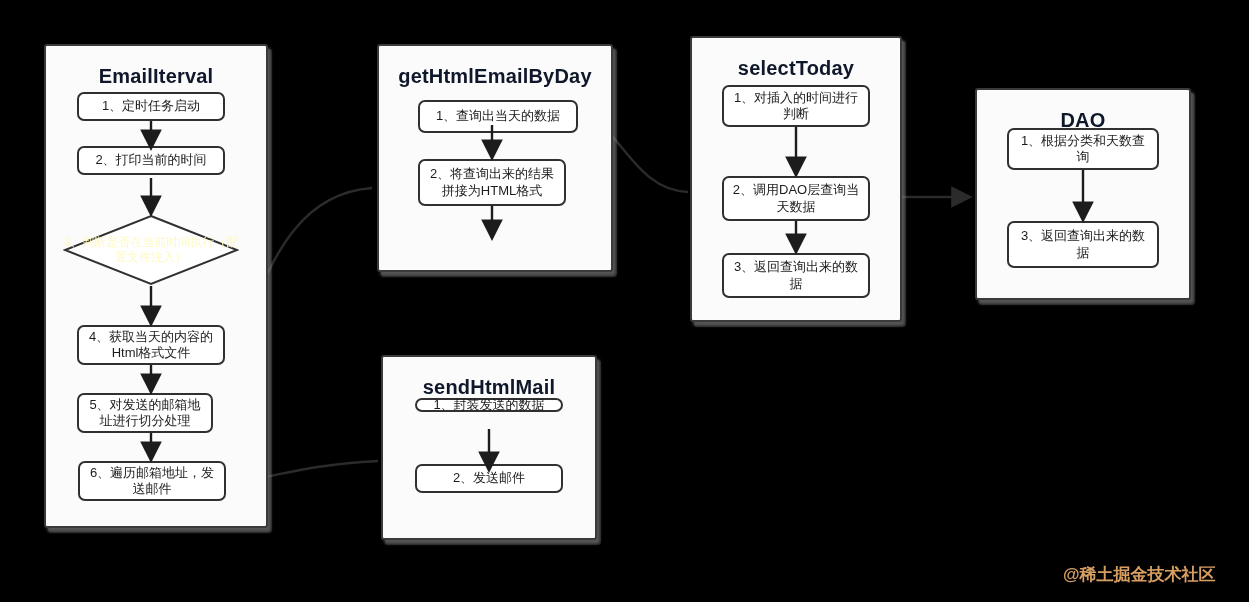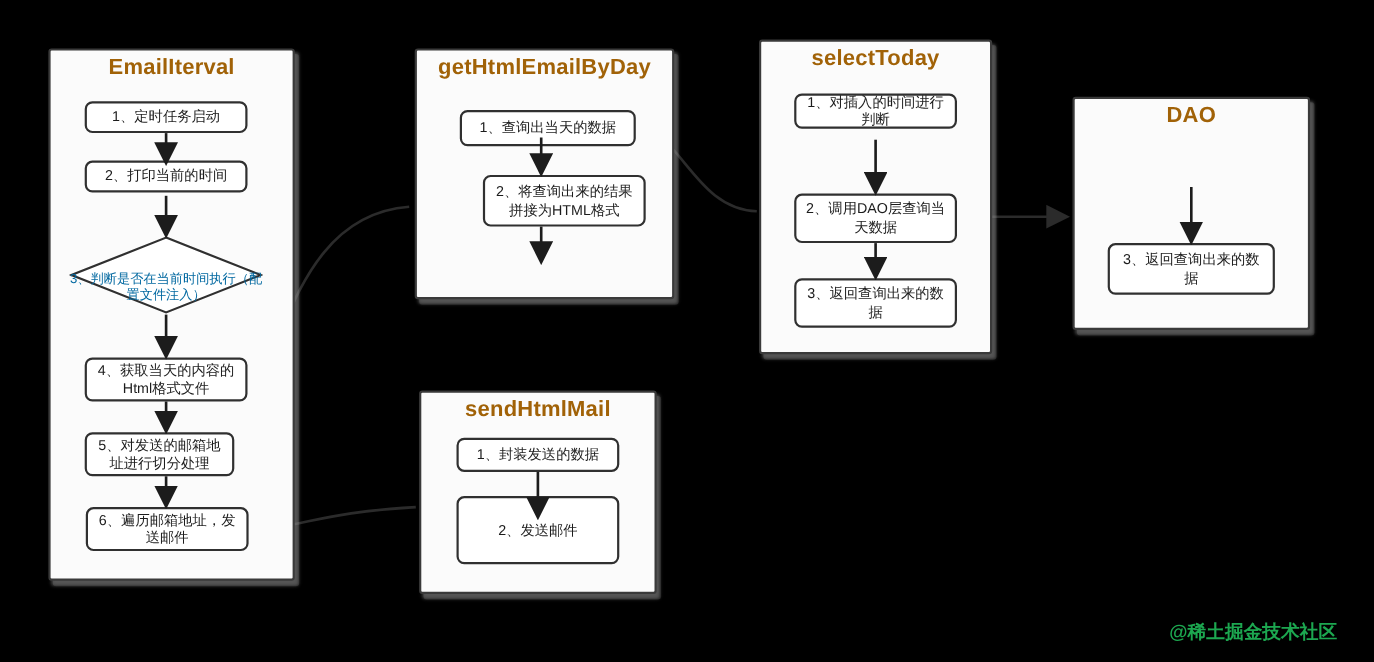--- a/index.html
+++ b/index.html
@@ -15,25 +15,25 @@
   .panel{
     position:absolute;
     background:#fbfbfb;
     border:2px solid #3a3a3a;
     border-radius:3px;
     box-shadow:4px 5px 0 rgba(255,255,255,0.10), 3px 4px 3px rgba(120,120,120,0.55);
     box-sizing:border-box;
   }
   .panel-title{
     text-align:center;
-    color:#a16207;
+    color:#0f172a;
     font-weight:bold;
     font-size:20px;
     letter-spacing:.2px;
-    margin-top:4px;
+    margin-top:19px;
     margin-bottom:8px;
     line-height:1.1;
     user-select:none;
   }
 
   
   .fbox{
     position:absolute;
     box-sizing:border-box;
     background:#ffffff;
@@ -49,33 +49,33 @@
     padding:2px 6px;
     user-select:none;
   }
   .fbox span{display:block;}
 
   
   .diamond-wrap{position:absolute;}
   .diamond-wrap svg{position:absolute;left:0;top:0;}
   .diamond-label{
     position:absolute;
-    left:0;top:11px;width:100%;height:100%;
+    left:0;top:0;width:100%;height:100%;
     display:flex;align-items:center;justify-content:center;
-    text-align:center;font-size:12px;color:#0369a1;line-height:1.25;
+    text-align:center;font-size:12px;color:#fef9c3;line-height:1.25;
     user-select:none;pointer-events:none;
   }
 
   
   .conn{position:absolute;left:0;top:0;width:1249px;height:602px;pointer-events:none;}
 
   
   .watermark{
     position:absolute;
-    color:#22c55e;
+    color:#fdba74;
     font-size:17px;
     font-weight:bold;
     opacity:.85;
     user-select:none;
     white-space:nowrap;
   }
 </style>
 </head>
 <body>
 
@@ -138,68 +138,71 @@
     <line x1="151" y1="433" x2="151" y2="457" stroke="#1c1c1c" stroke-width="2.4" marker-end="url(#arrow1)"></line>
   </svg>
 
   <div class="panel" style="left:377px;top:44px;width:236px;height:228px;">
     <div class="panel-title">getHtmlEmailByDay</div>
   </div>
 
   <div class="fbox" style="left:418px;top:100px;width:160px;height:33px;">
     <span>1、查询出当天的数据</span>
   </div>
-  <div class="fbox" style="left:418px;top:159px;width:148px;height:47px;margin-left:21px;">
+  <div class="fbox" style="left:418px;top:159px;width:148px;height:47px;">
     <span>2、将查询出来的结果拼接为HTML格式</span>
   </div>
 
   <svg class="conn" viewBox="0 0 1249 602">
     <line x1="492" y1="125" x2="492" y2="155" stroke="#1c1c1c" stroke-width="2.4" marker-end="url(#arrow1)"></line>
     <line x1="492" y1="206" x2="492" y2="235" stroke="#1c1c1c" stroke-width="2.4" marker-end="url(#arrow1)"></line>
   </svg>
 
   <div class="panel" style="left:690px;top:36px;width:212px;height:286px;">
     <div class="panel-title">selectToday</div>
   </div>
 
-  <div class="fbox" style="left:722px;top:85px;width:148px;height:32px;">
+  <div class="fbox" style="left:722px;top:85px;width:148px;height:42px;">
     <span>1、对插入的时间进行判断</span>
   </div>
   <div class="fbox" style="left:722px;top:176px;width:148px;height:45px;">
     <span>2、调用DAO层查询当天数据</span>
   </div>
   <div class="fbox" style="left:722px;top:253px;width:148px;height:45px;">
     <span>3、返回查询出来的数据</span>
   </div>
 
   <svg class="conn" viewBox="0 0 1249 602">
     <line x1="796" y1="127" x2="796" y2="172" stroke="#1c1c1c" stroke-width="2.4" marker-end="url(#arrow1)"></line>
     <line x1="796" y1="221" x2="796" y2="249" stroke="#1c1c1c" stroke-width="2.4" marker-end="url(#arrow1)"></line>
   </svg>
 
   <div class="panel" style="left:975px;top:88px;width:216px;height:212px;">
     <div class="panel-title">DAO</div>
   </div>
 
+  <div class="fbox" style="left:1007px;top:128px;width:152px;height:42px;">
+    <span>1、根据分类和天数查询</span>
+  </div>
   <div class="fbox" style="left:1007px;top:221px;width:152px;height:47px;">
     <span>3、返回查询出来的数据</span>
   </div>
 
   <svg class="conn" viewBox="0 0 1249 602">
     <line x1="1083" y1="170" x2="1083" y2="217" stroke="#1c1c1c" stroke-width="2.4" marker-end="url(#arrow1)"></line>
   </svg>
 
   <div class="panel" style="left:381px;top:355px;width:216px;height:185px;">
     <div class="panel-title">sendHtmlMail</div>
   </div>
 
-  <div class="fbox" style="left:415px;top:398px;width:148px;height:31px;">
+  <div class="fbox" style="left:415px;top:398px;width:148px;height:14px;">
     <span>1、封装发送的数据</span>
   </div>
-  <div class="fbox" style="left:415px;top:451px;width:148px;height:62px;">
+  <div class="fbox" style="left:415px;top:464px;width:148px;height:29px;">
     <span>2、发送邮件</span>
   </div>
 
   <svg class="conn" viewBox="0 0 1249 602">
     <line x1="489" y1="429" x2="489" y2="467" stroke="#1c1c1c" stroke-width="2.4" marker-end="url(#arrow1)"></line>
   </svg>
 
   <div class="watermark" style="left:1063px;top:563px;">@稀土掘金技术社区</div>
 
 </div>

